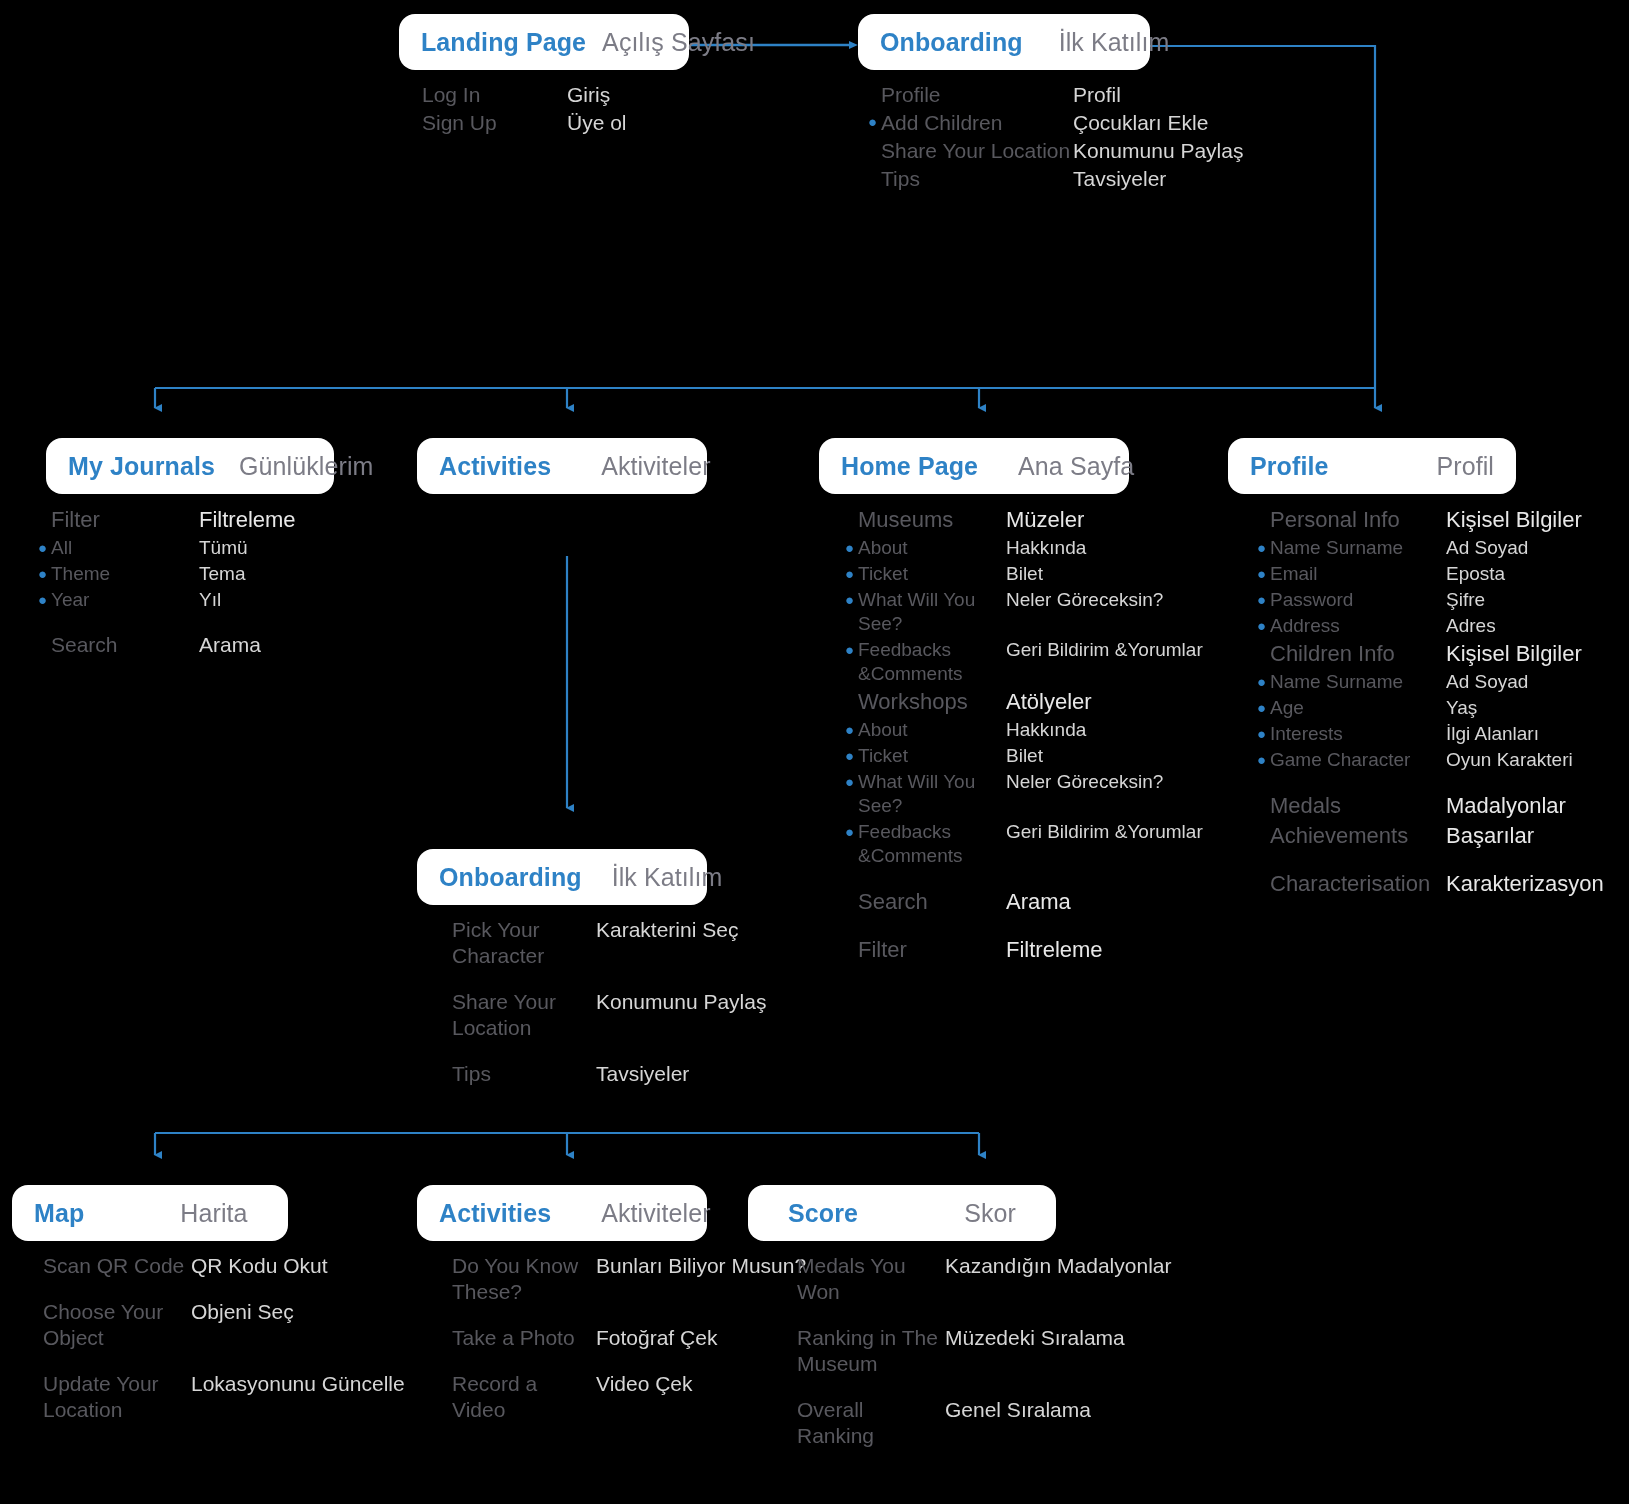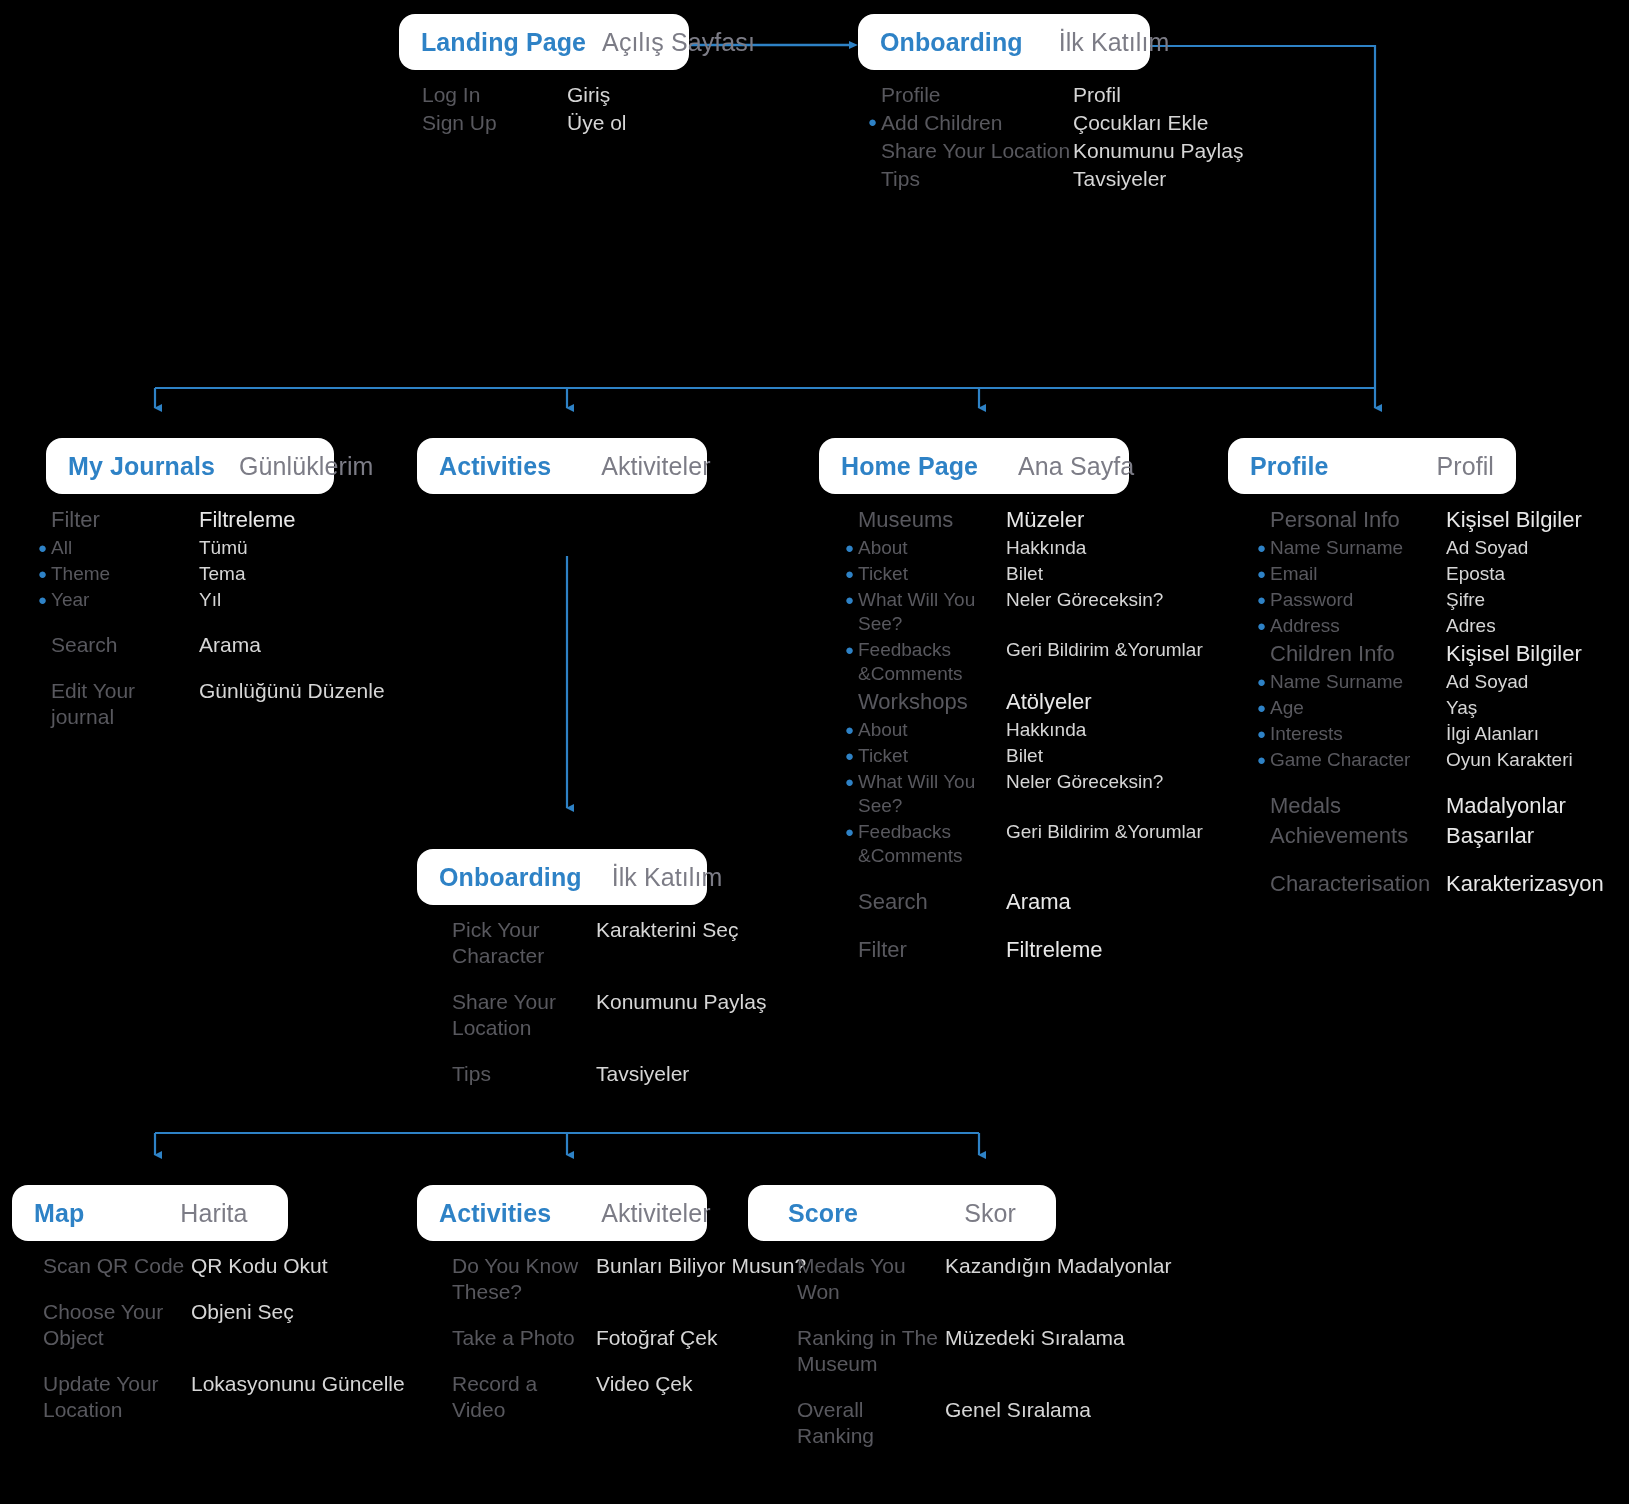--- a/index.html
+++ b/index.html
@@ -219,25 +219,20 @@
           <span class="en">Year</span>
           <span class="tr">Yıl</span>
         </div>
         <div class="gap"></div>
         <div class="row">
           <span class="bullet empty">●</span>
           <span class="en">Search</span>
           <span class="tr">Arama</span>
         </div>
         <div class="gap"></div>
-        <div class="row">
-          <span class="bullet empty">●</span>
-          <span class="en">Edit Your journal</span>
-          <span class="tr">Günlüğünü Düzenle</span>
-        </div>
       </div>
   </div>
 
   <div class="node" id="n-activities1">
     <div class="pill">
       <span class="en">Activities</span>
       <span class="tr">Aktiviteler</span>
     </div>
     <div class="rows"></div>
   </div>

